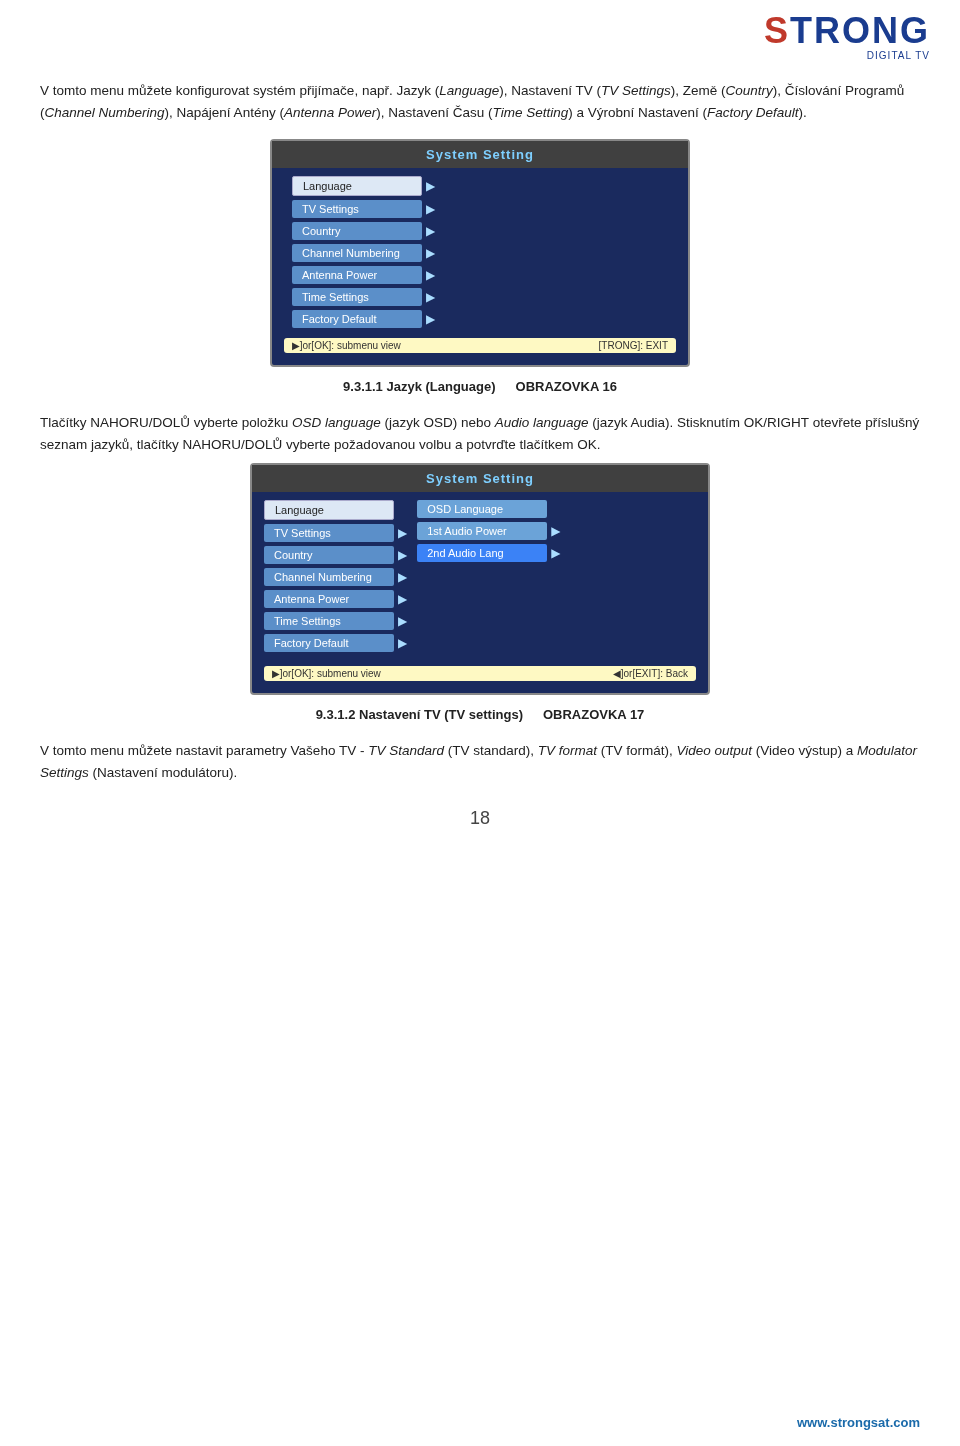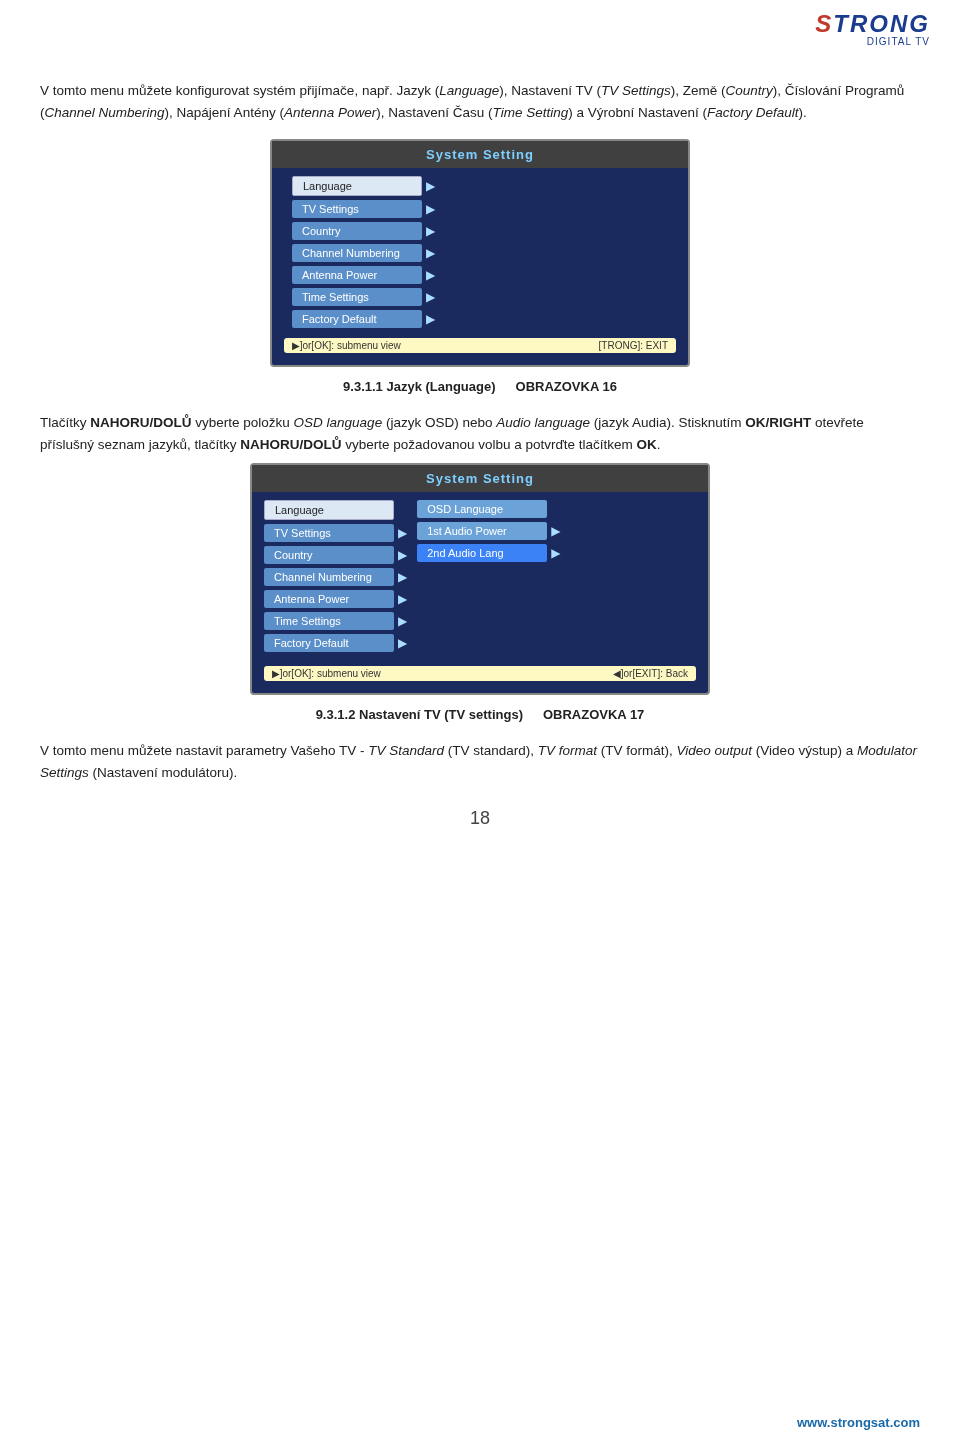--- a/index.html
+++ b/index.html
@@ -19,23 +19,22 @@
     }
 
     
     .logo-area {
       position: absolute;
       top: 10px;
       right: 30px;
       text-align: right;
     }
     .logo-strong {
-      font-size: 24px;
+      font-size: 36px;
       font-weight: 900;
-      font-style: italic;
       color: #1a3c8f;
       letter-spacing: 2px;
       font-family: Arial Black, Arial, sans-serif;
     }
     .logo-digital {
       font-size: 10px;
       color: #1a3c8f;
       letter-spacing: 1px;
       text-align: right;
       margin-top: -2px;
@@ -139,21 +138,21 @@
       color: #222;
       text-align: center;
     }
 
     .body-text {
       font-size: 13.5px;
       line-height: 1.6;
       color: #222;
       margin-bottom: 8px;
     }
-    .body-text strong { font-weight: bold; text-align: right; }
+    .body-text strong { font-weight: normal; text-align: right; }
     .body-text em { font-style: italic; }
 
     
     .page-number {
       text-align: center;
       font-size: 18px;
       color: #444;
       margin-top: 24px;
     }
 

